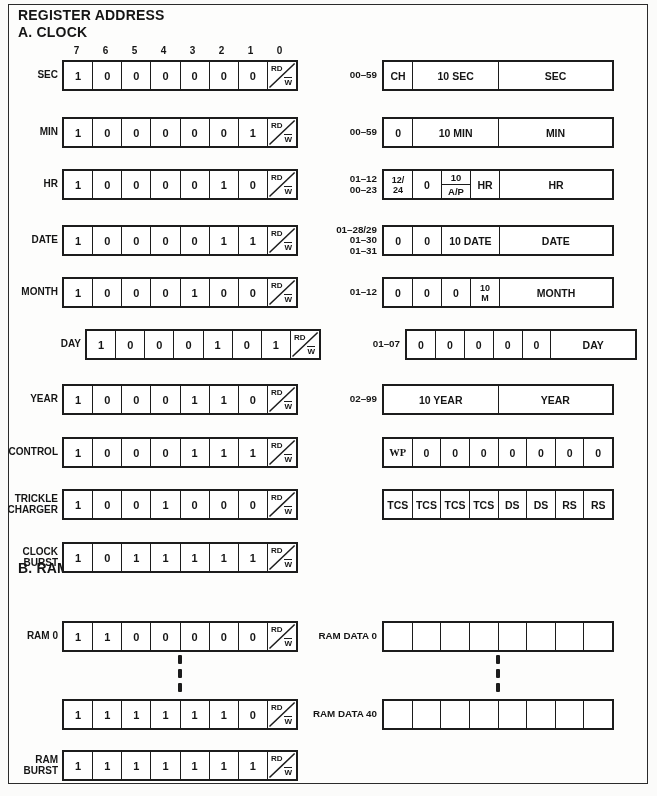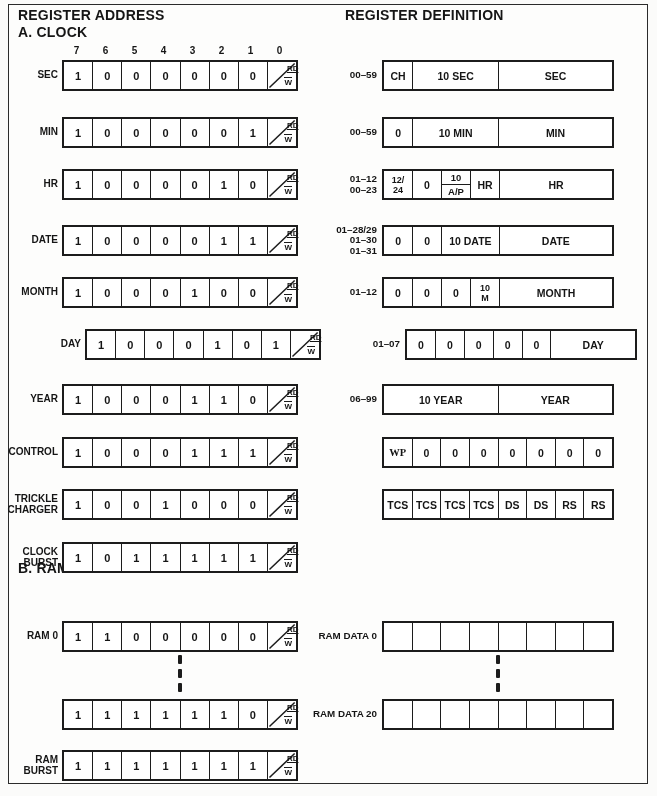--- a/index.html
+++ b/index.html
@@ -25,35 +25,34 @@
   .left-cells{left:62px;width:236px;}
   .right-cells{left:382px;width:232px;}
   .cell{flex:1 1 0;min-width:0;border-left:1.6px solid #1c1c1c;display:flex;flex-direction:column;
         align-items:center;justify-content:center;font-weight:bold;font-size:11px;position:relative;}
   .cell:first-child{border-left:none;}
   .def-cell{font-size:10.5px;}
   .def-cell.multi{font-size:9px;line-height:9.5px;}
   .cell-line{line-height:10px;}
   .rw-cell{font-size:8px;}
   .rw-cell svg{position:absolute;left:0;top:0;width:100%;height:100%;}
-  .rw-rd{position:absolute;top:2px;left:19px;z-index:1;text-decoration:underline;}
+  .rw-rd{position:absolute;top:2px;left:3px;z-index:1;}
   .rw-w{position:absolute;bottom:2px;right:4px;z-index:1;border-top:1.2px solid #1c1c1c;padding-top:.5px;}
   .split-top,.split-bottom{width:100%;flex:1;display:flex;align-items:center;justify-content:center;
         font-size:9.5px;}
   .split-top{border-bottom:1.6px solid #1c1c1c;}
   .dots{position:absolute;display:flex;flex-direction:column;gap:5px;}
   .dot{width:4px;height:9px;background:#1c1c1c;border-radius:1px;}
 </style>
 </head>
 <body>
 
 <div class="page">
   <div class="frame"></div>
   <div class="fig-title" id="title-left">REGISTER ADDRESS</div>
-  <div class="fig-title" id="title-right">REGISTER DEFINITION</div>
   <div class="fig-title" id="section-a">A. CLOCK</div>
   <div class="fig-title" id="section-b">B. RAM</div>
   <div id="bit-numbers">
       <div class="bitnum">7</div>
       <div class="bitnum">6</div>
       <div class="bitnum">5</div>
       <div class="bitnum">4</div>
       <div class="bitnum">3</div>
       <div class="bitnum">2</div>
       <div class="bitnum">1</div>
@@ -382,21 +381,21 @@
             <div class="cell-line">0</div>
           </div>
           <div class="cell rw-cell">
             <svg viewBox="0 0 29 27" preserveAspectRatio="none">
               <line x1="1.5" y1="25.5" x2="27.5" y2="1.5" stroke="#1c1c1c" stroke-width="1.6"></line>
             </svg>
             <div class="rw-rd">RD</div>
             <div class="rw-w">W</div>
           </div>
         </div>
-        <div class="row-label right-label"><div class="lbl-line">06–99</div></div>
+        <div class="row-label right-label"><div class="lbl-line">02–99</div></div>
         <div class="cells right-cells">
           <div class="cell def-cell" style="flex-grow: 4;">
             <div class="cell-line">10 YEAR</div>
           </div>
           <div class="cell def-cell" style="flex-grow: 4;">
             <div class="cell-line">YEAR</div>
           </div>
         </div>
       </div>
       <div class="reg-row" style="top: 437px;">
@@ -630,21 +629,21 @@
             <div class="cell-line">0</div>
           </div>
           <div class="cell rw-cell">
             <svg viewBox="0 0 29 27" preserveAspectRatio="none">
               <line x1="1.5" y1="25.5" x2="27.5" y2="1.5" stroke="#1c1c1c" stroke-width="1.6"></line>
             </svg>
             <div class="rw-rd">RD</div>
             <div class="rw-w">W</div>
           </div>
         </div>
-        <div class="row-label right-label"><div class="lbl-line">RAM DATA 20</div></div>
+        <div class="row-label right-label"><div class="lbl-line">RAM DATA 40</div></div>
         <div class="cells right-cells">
           <div class="cell def-cell" style="flex-grow: 1;"></div>
           <div class="cell def-cell" style="flex-grow: 1;"></div>
           <div class="cell def-cell" style="flex-grow: 1;"></div>
           <div class="cell def-cell" style="flex-grow: 1;"></div>
           <div class="cell def-cell" style="flex-grow: 1;"></div>
           <div class="cell def-cell" style="flex-grow: 1;"></div>
           <div class="cell def-cell" style="flex-grow: 1;"></div>
           <div class="cell def-cell" style="flex-grow: 1;"></div>
         </div>

